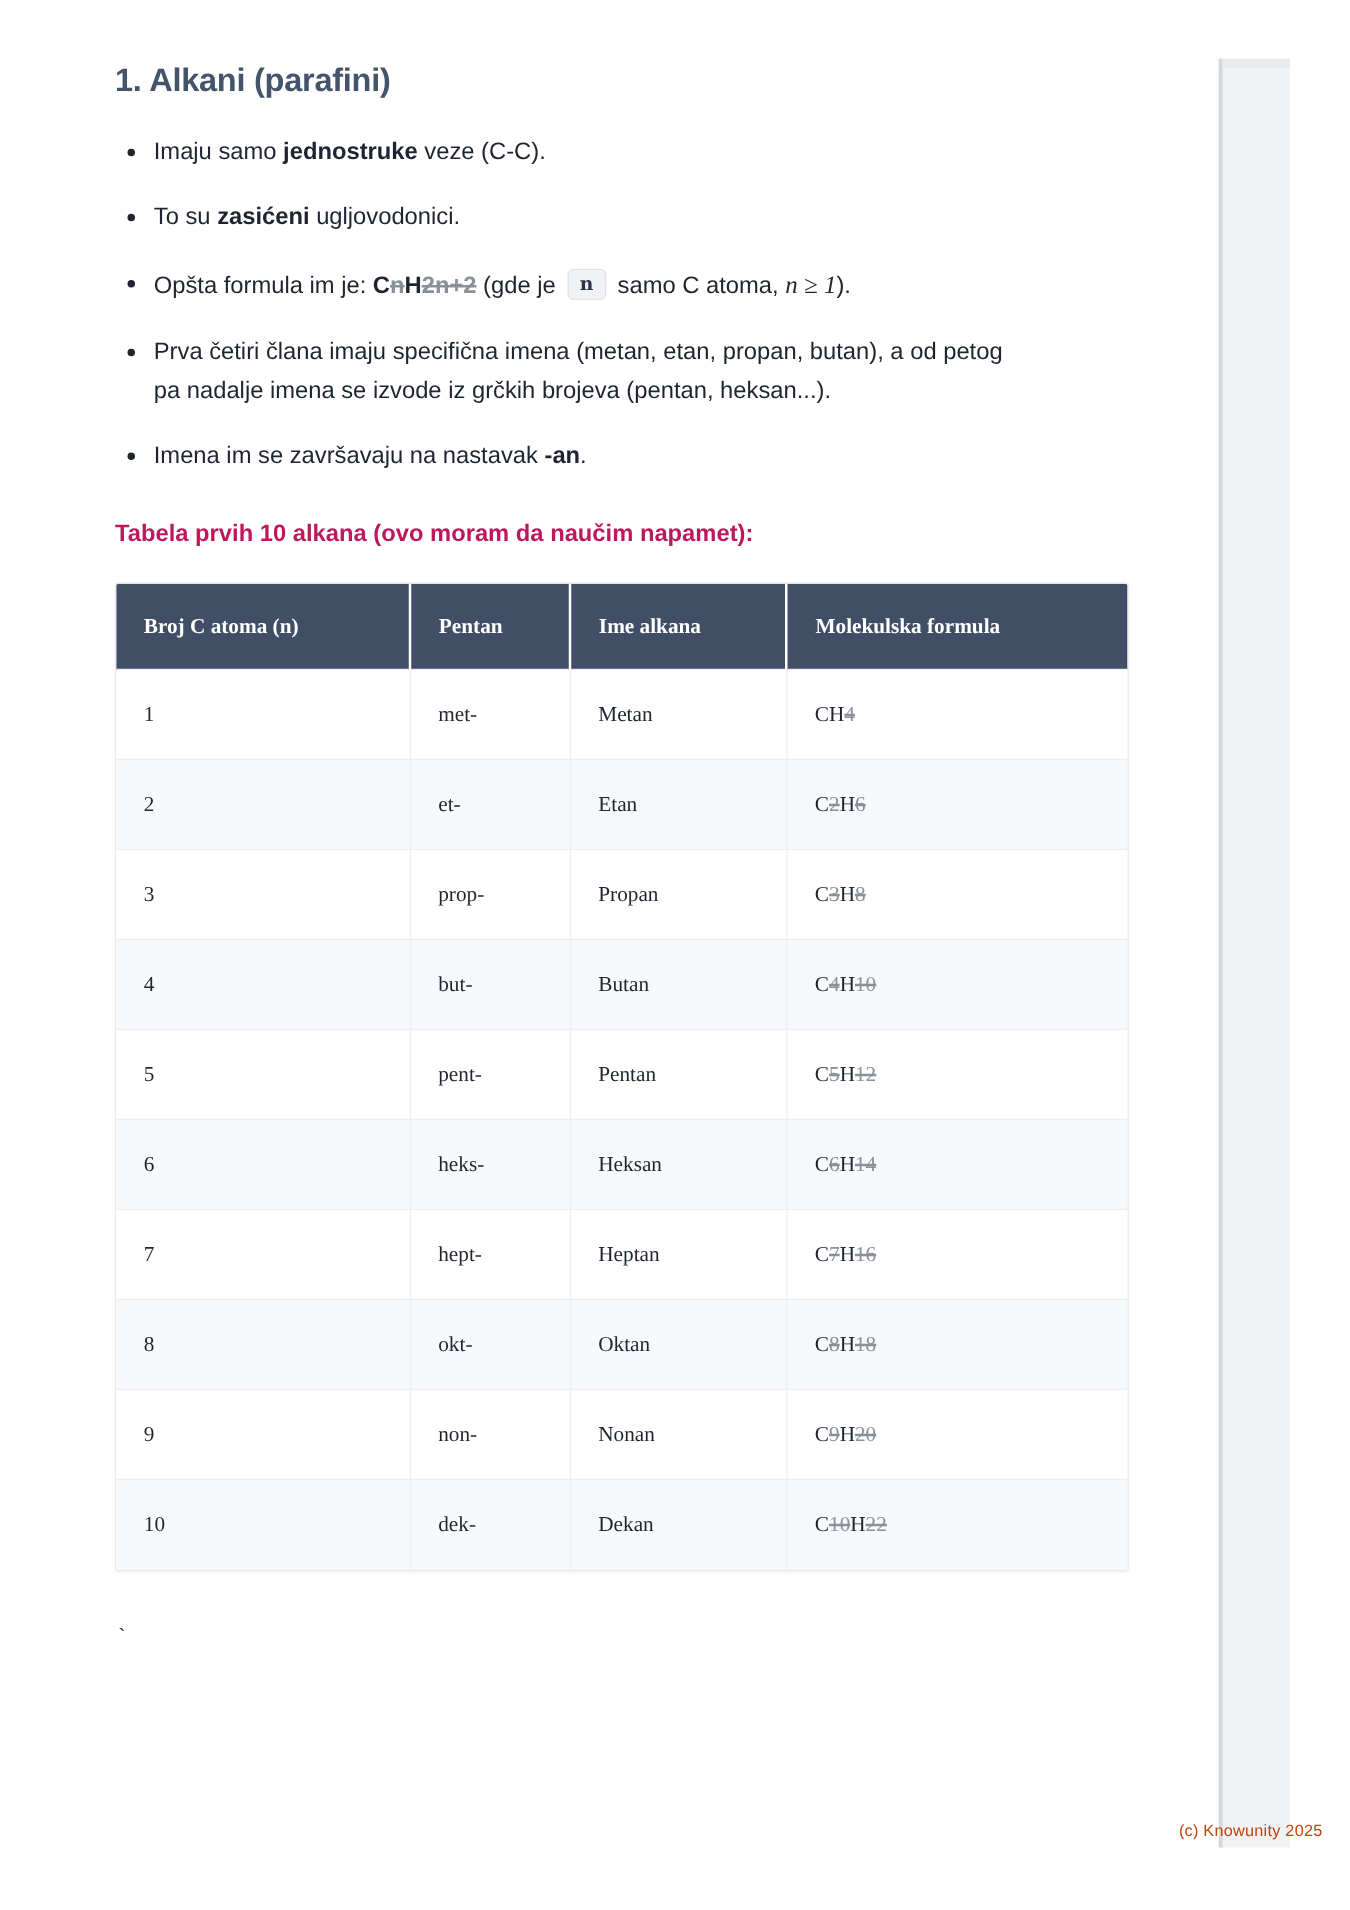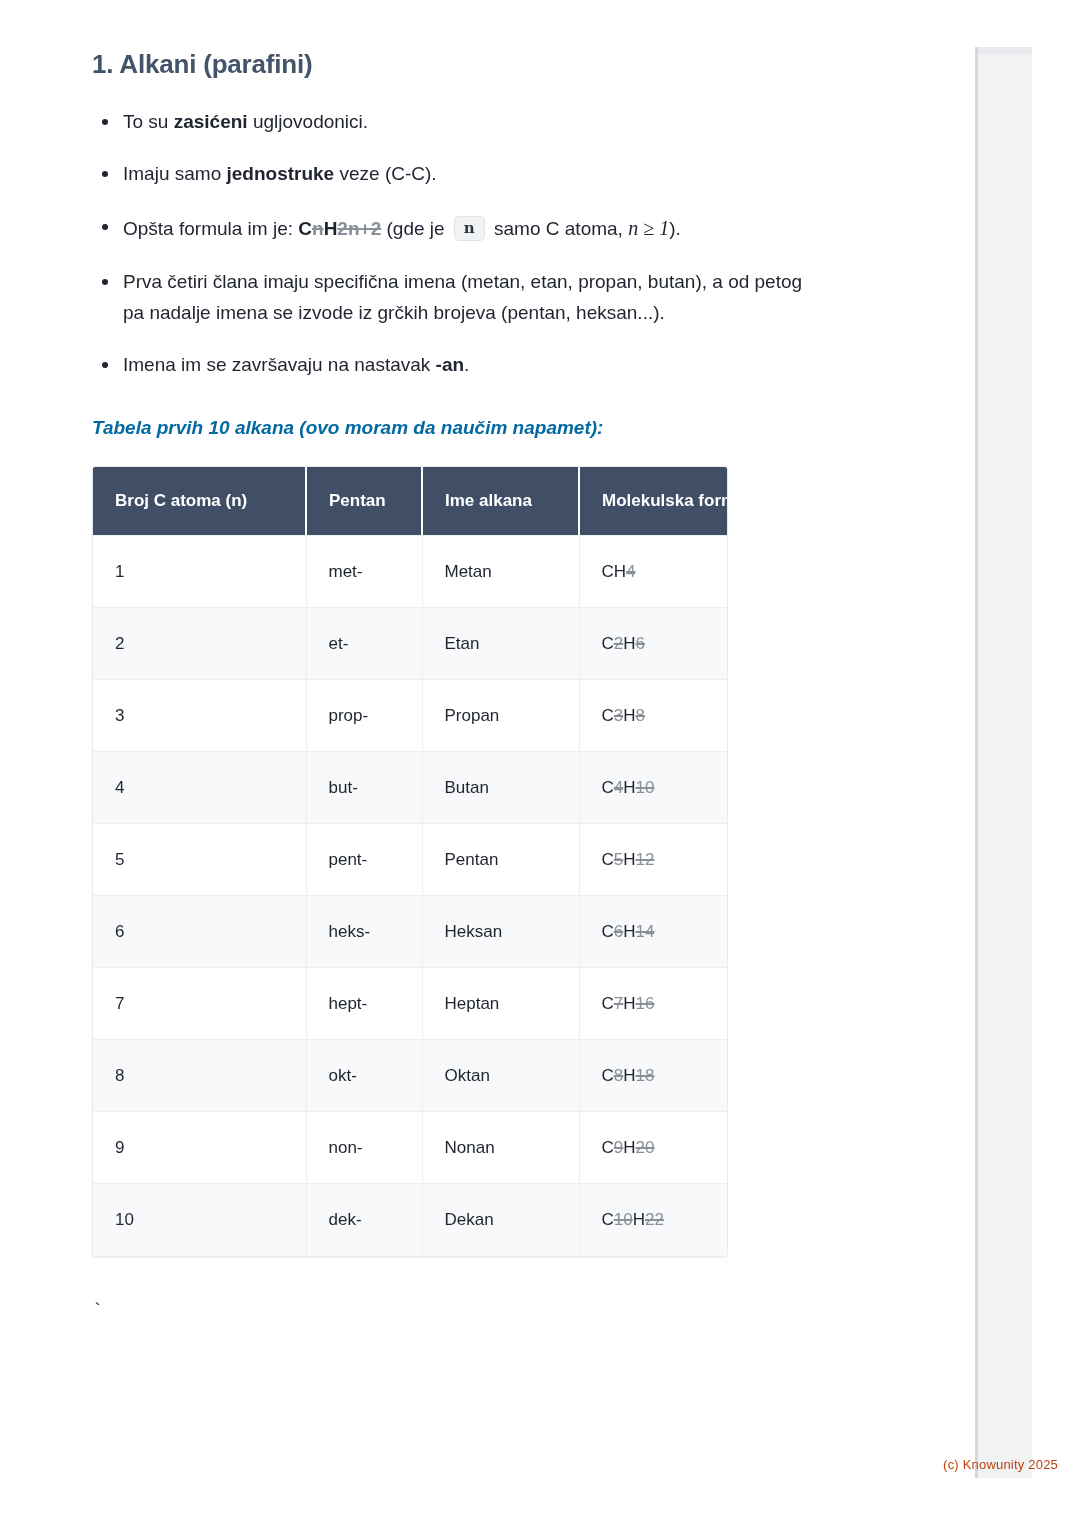--- a/index.html
+++ b/index.html
@@ -109,32 +109,32 @@
     font-style: italic;
     font-size: 20px;
     margin-top: 32px;
   }
 
   
   .table-caption {
     margin: 36px 0 27px 92px;
     font-size: 19px;
     font-weight: 700;
-    color: #0369a1;
-    font-style: italic;
+    color: #be185d;
   }
 
   
   .table-wrap {
     margin-left: 92px;
-    width: 636px;
+    width: 811px;
     border: 1px solid #e6e9ed;
     border-radius: 3px;
     overflow: hidden;
     box-shadow: 0 1px 2px rgba(20,25,35,0.05);
+    font-family: Liberation Serif, serif;
   }
   table.alkani {
     width: 100%;
     border-collapse: collapse;
     table-layout: fixed;
   }
   table.alkani thead th {
     background: #414f66;
     color: #ffffff;
     font-size: 17px;
@@ -199,25 +199,25 @@
   <div class="sheen"></div>
 </div>
 
 <div class="doc">
 
   <h1 class="page-title">1. Alkani (parafini)</h1>
 
   <ul class="bullets">
 
     <li>
+      <span>Imaju samo </span><b>jednostruke</b><span> veze (C-C).</span>
+    </li>
+
+    <li>
       <span>To su </span><b>zasićeni</b><span> ugljovodonici.</span>
-    </li>
-
-    <li>
-      <span>Imaju samo </span><b>jednostruke</b><span> veze (C-C).</span>
     </li>
 
     <li>
       <span>Opšta formula im je: </span><span class="formula"><span>C</span><span class="sub">n</span><span>H</span><span class="sub">2n+2</span></span><span> (gde je </span><code class="inline-code">n</code><span> samo C atoma, </span><span class="mathvar">n ≥ 1</span><span>).</span>
     </li>
 
     <li>
       <span>Prva četiri člana imaju specifična imena (metan, etan, propan, butan), a od petog pa nadalje imena se izvode iz grčkih brojeva (pentan, heksan...).</span>
     </li>
 

